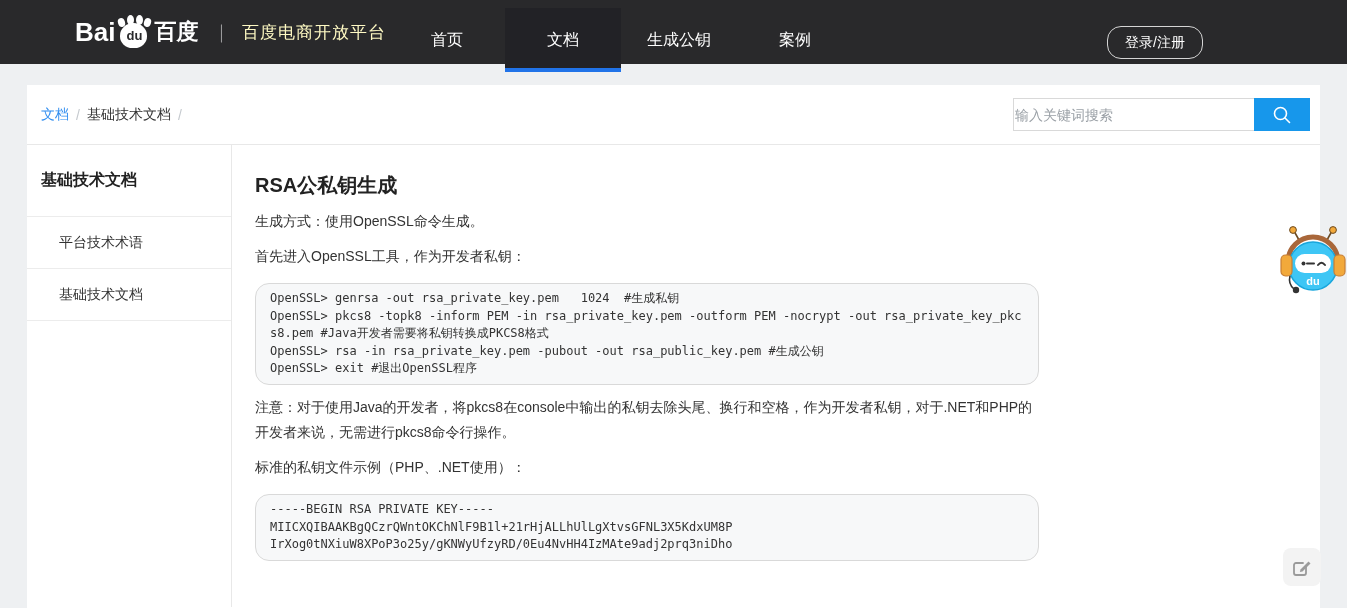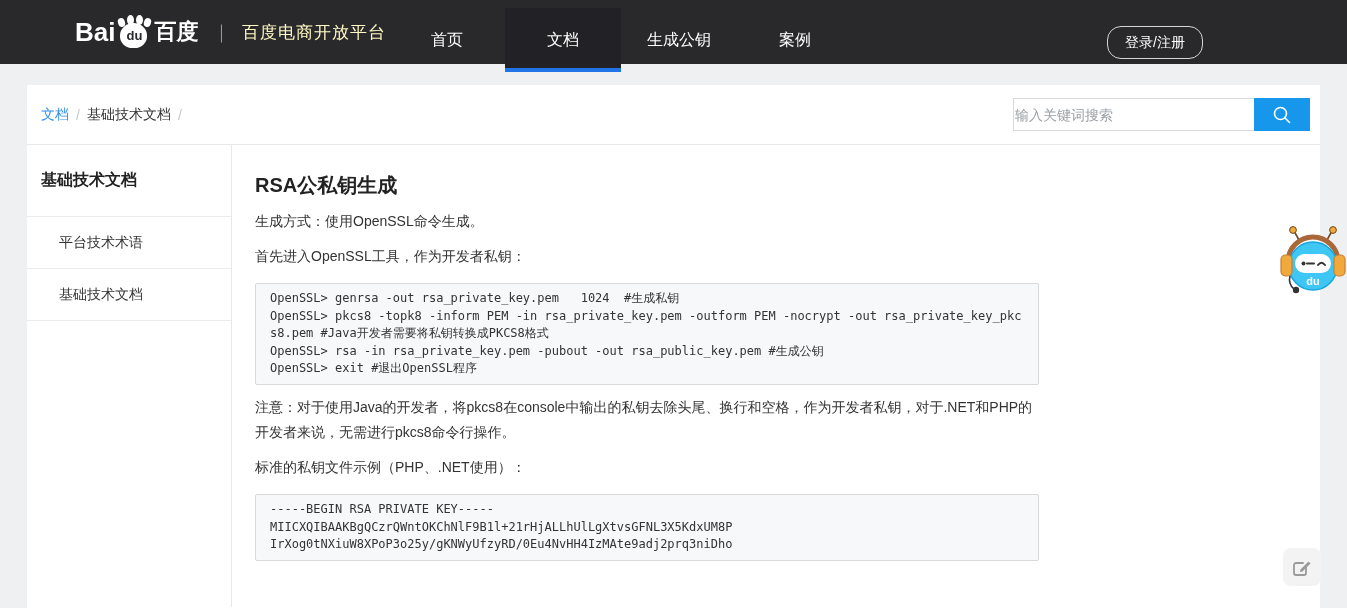--- a/index.html
+++ b/index.html
@@ -91,21 +91,21 @@
     height:52px; display:flex; align-items:center; padding-left:32px;
     font-size:14px; color:#333; border-bottom:1px solid #ececec; cursor:pointer;
   }
   .main {
     flex:1; padding:26px 0 4px 23px; overflow:hidden;
   }
   .doc-title { font-size:20px; font-weight:bold; color:#222; line-height:28px; }
   .main p { font-size:14px; line-height:25px; margin-top:10px; color:#333; width:784px; }
   .code-block {
     width:784px; margin-top:14px;
-    background:#f7f8f9; border:1px solid #d9d9d9; border-radius:2px;
+    background:#f7f8f9; border:1px solid #d9d9d9; border-radius:14px;
     padding:6px 14px;
     font-family:"DejaVu Sans Mono","Liberation Mono",monospace;
     font-size:12px; line-height:17.6px; color:#333;
     white-space:pre-wrap; word-break:break-all;
   }
   
   .mascot { position:absolute; left:1280px; top:224px; width:66px; height:78px; }
   .edit-btn {
     position:absolute; left:1283px; top:548px; width:38px; height:38px;
     background:#f3f3f3; border:none; border-radius:8px; cursor:pointer;

